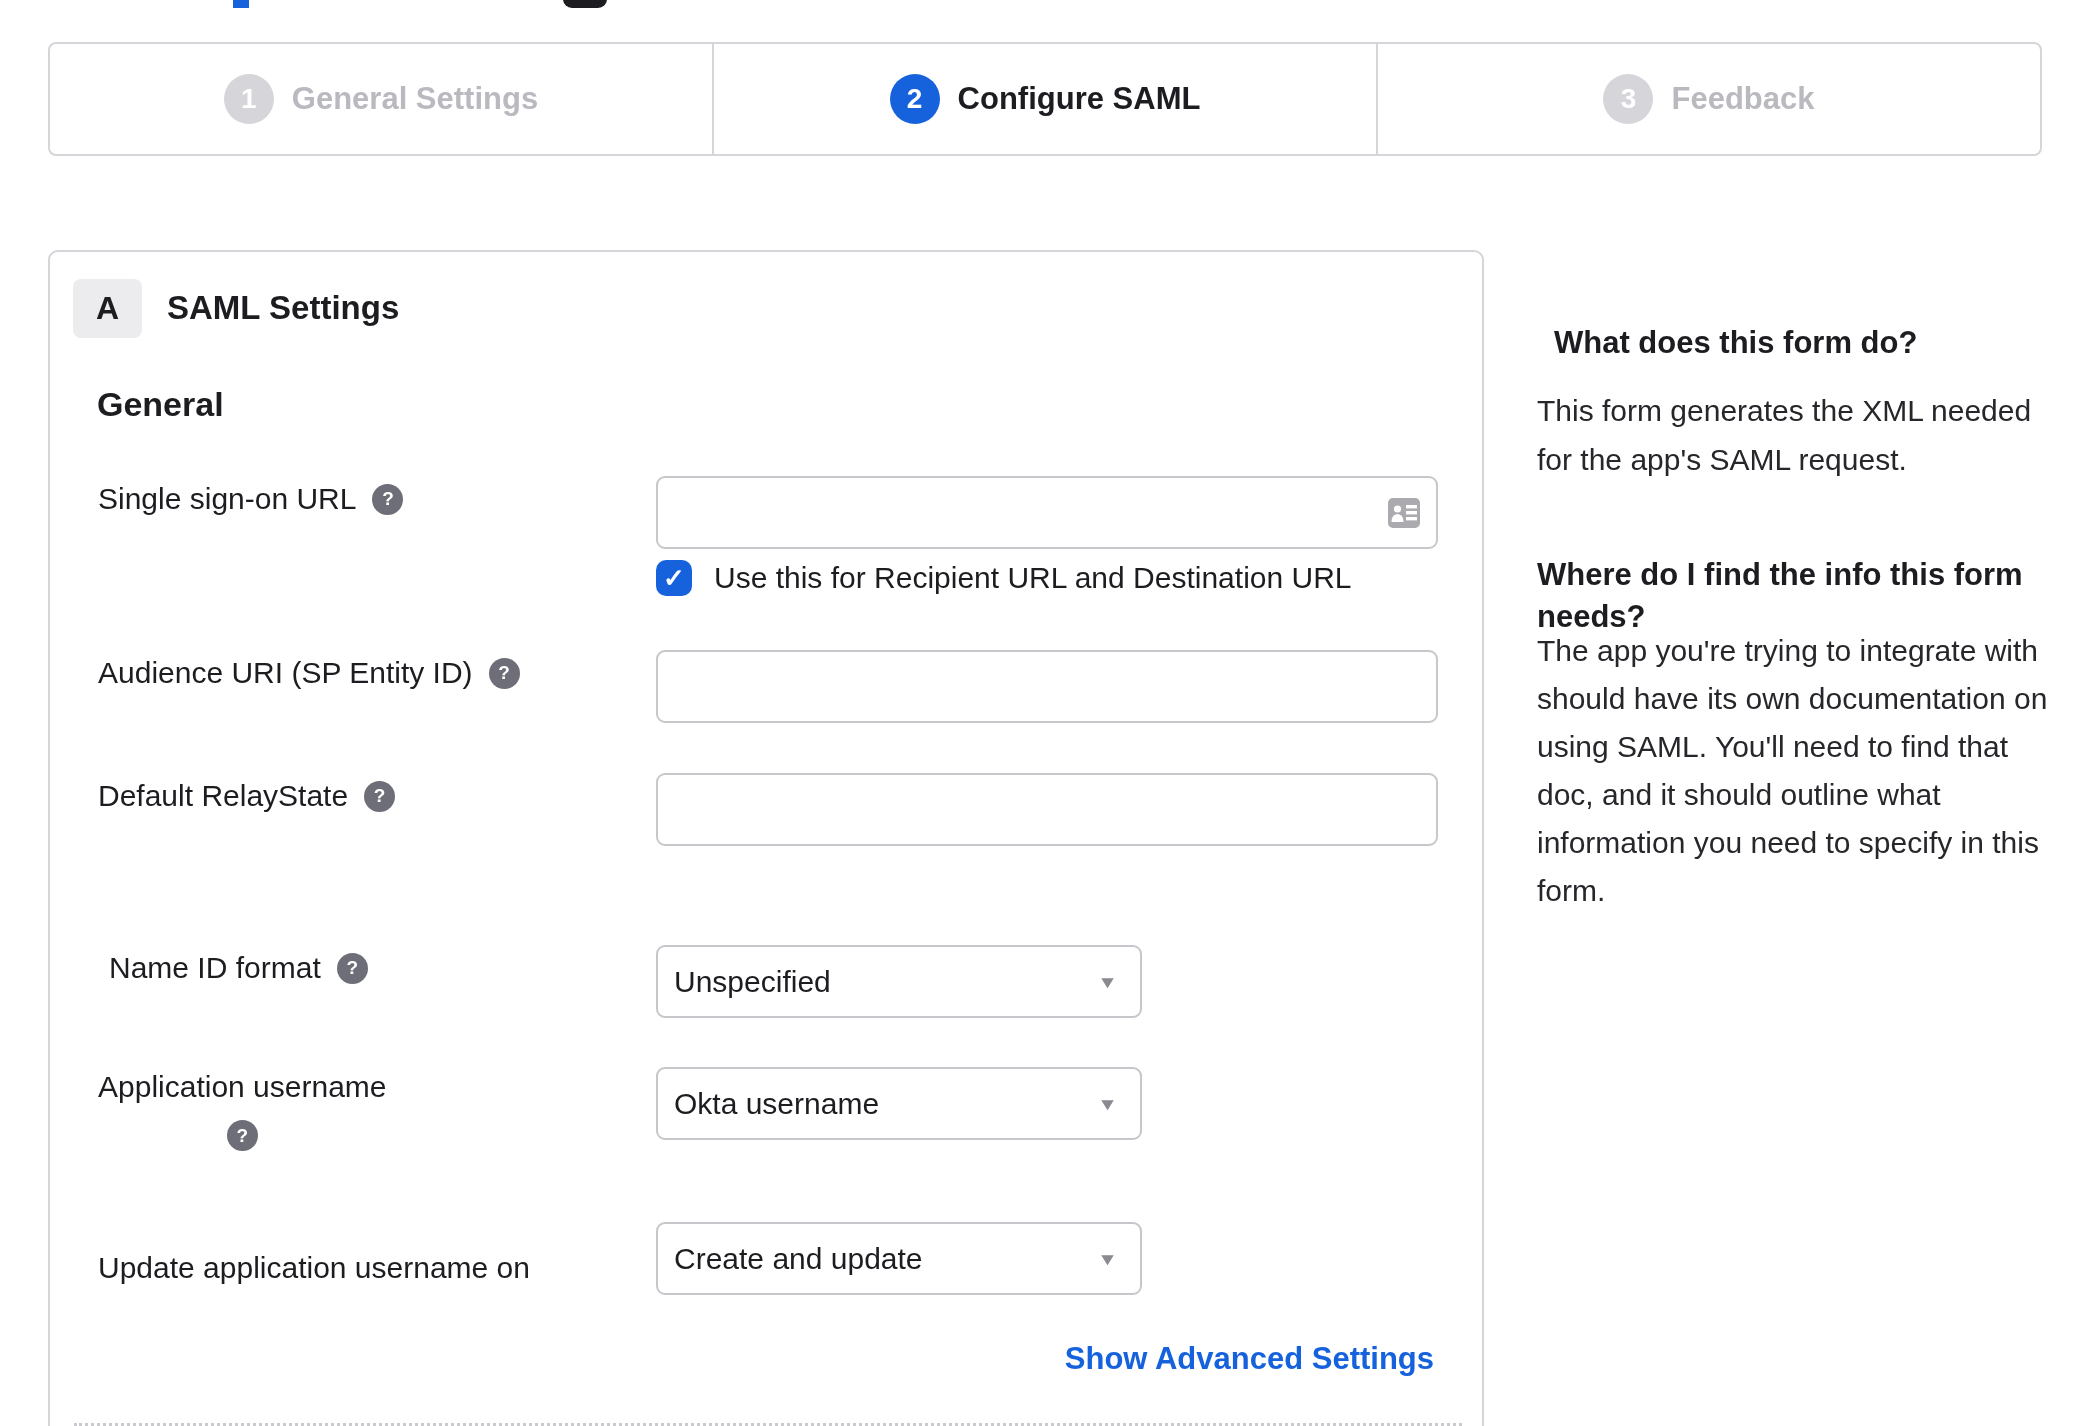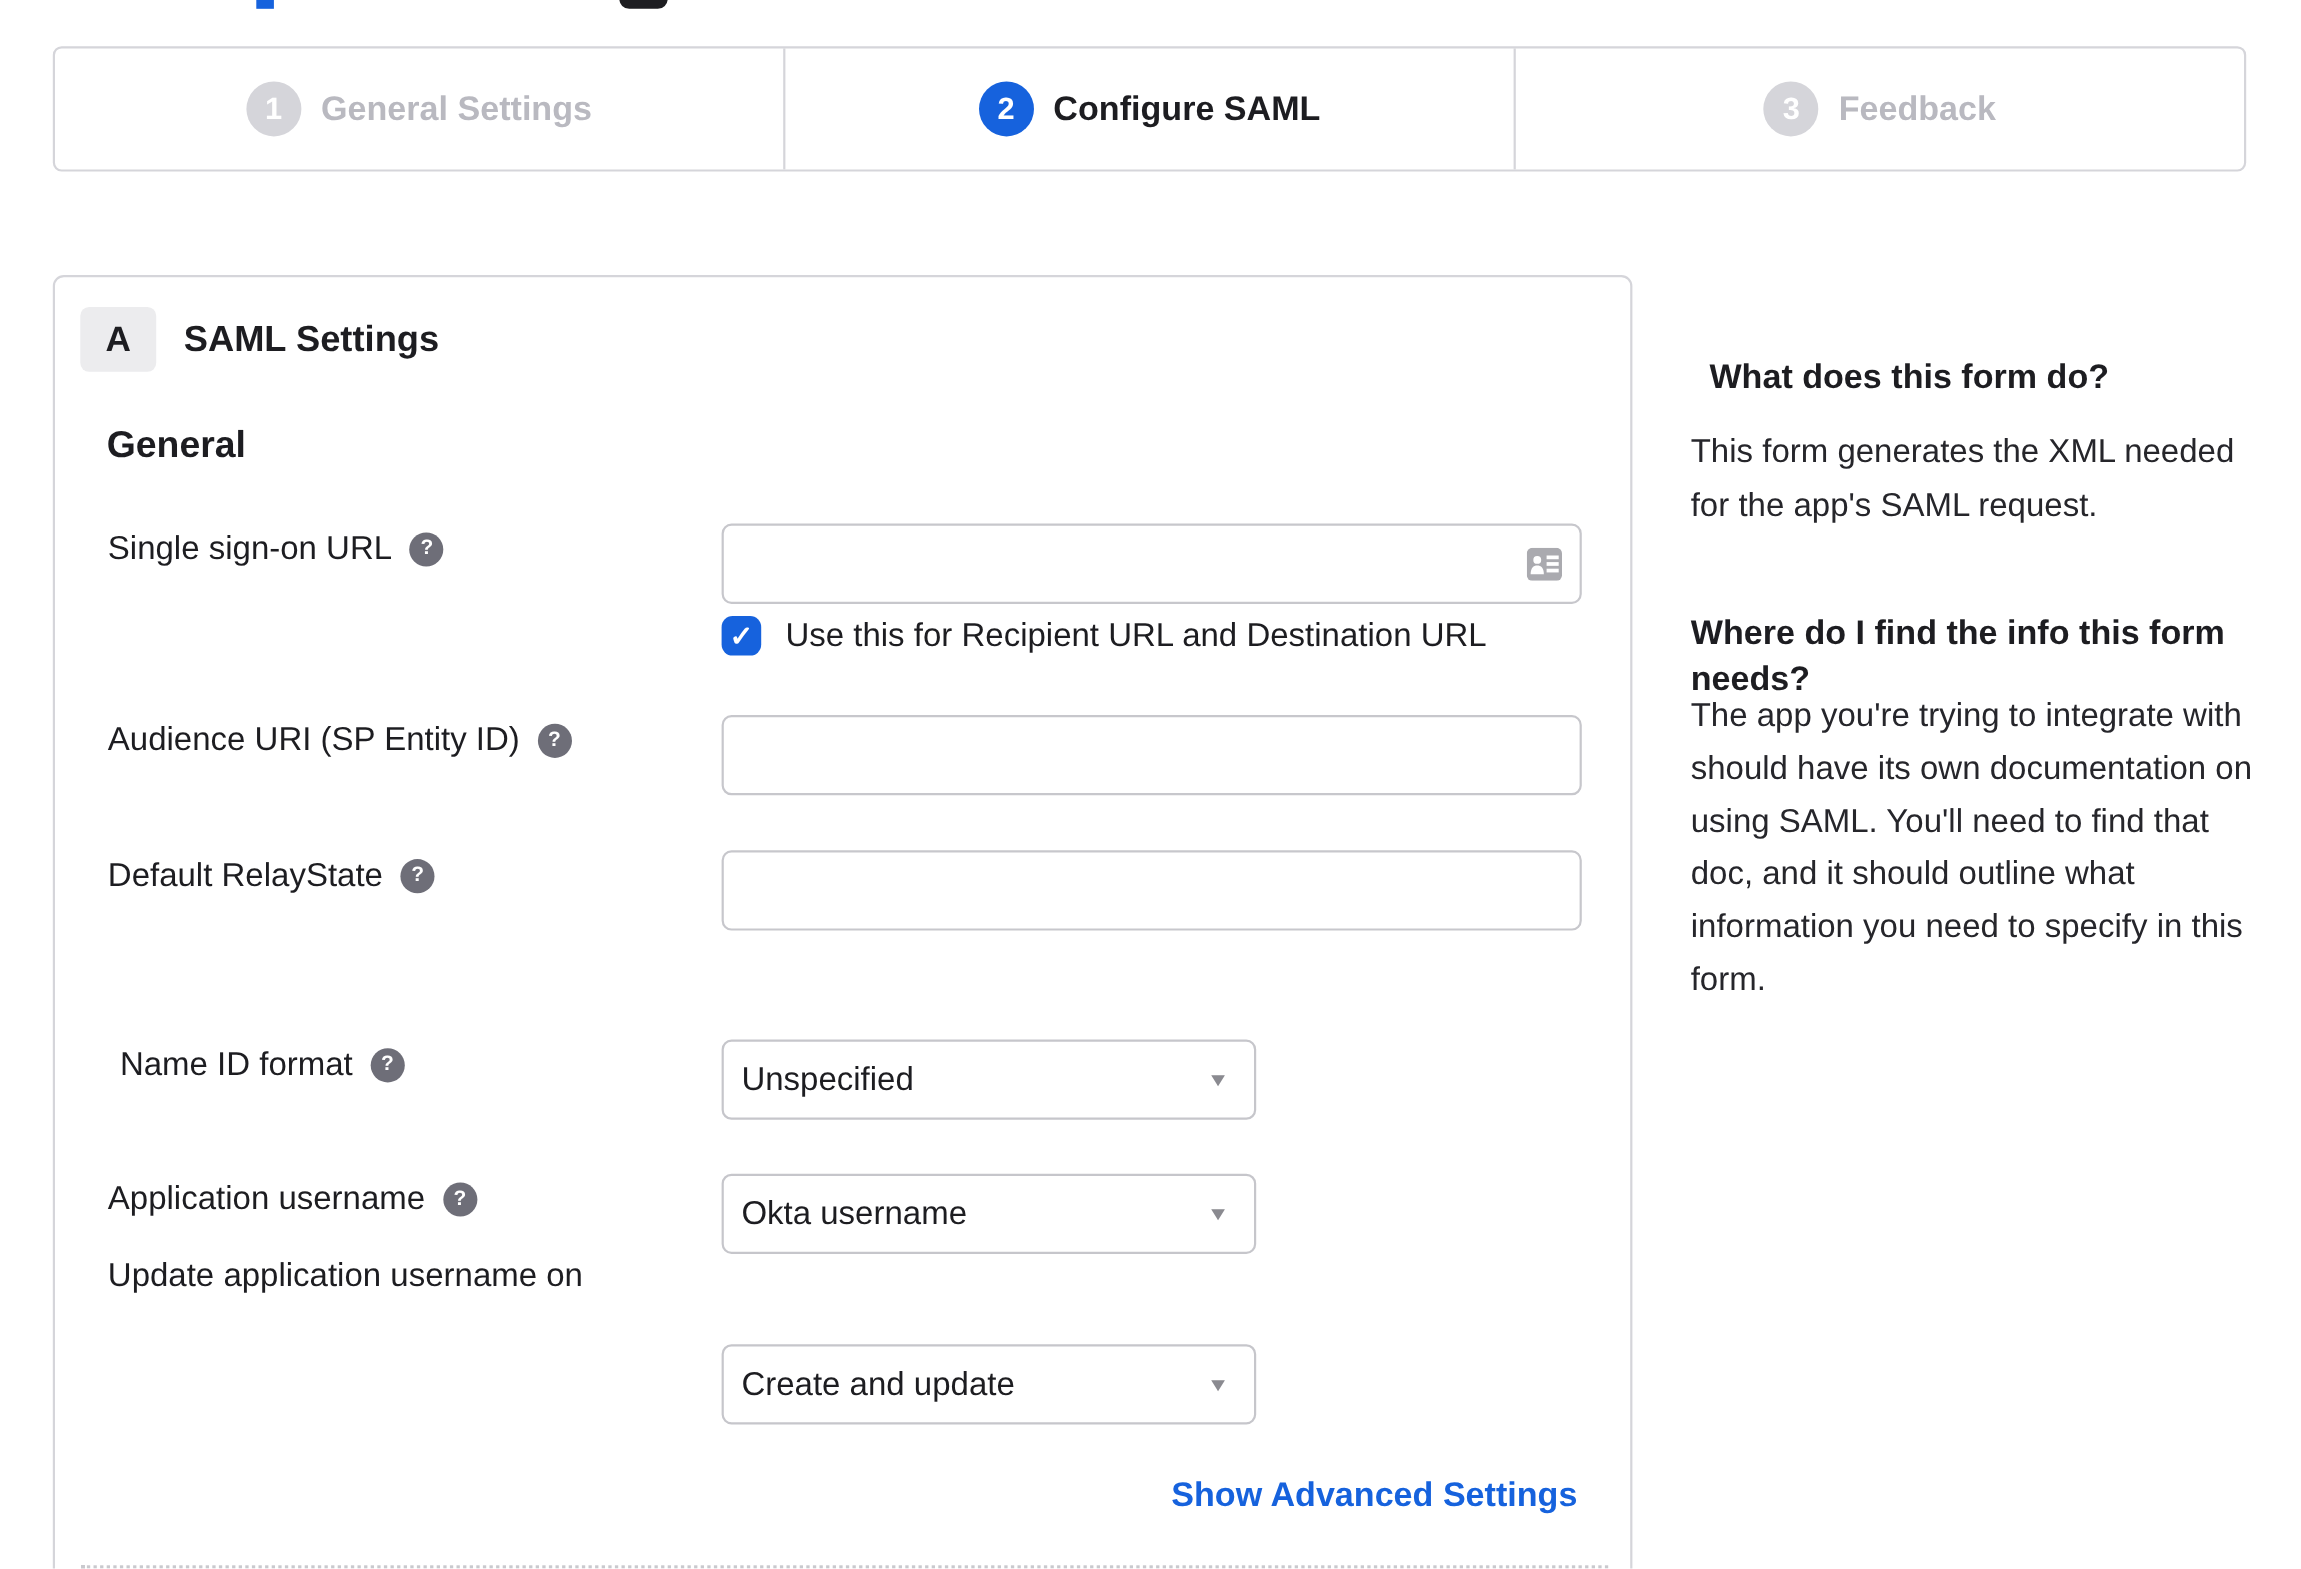--- a/index.html
+++ b/index.html
@@ -158,30 +158,30 @@
 
   <div class="field-label" style="top:696px;margin-left:11px;">
     <span>Name ID format</span>
     <span class="help-icon">?</span>
   </div>
   <div class="select" style="top:693px;">
     <span class="select-value">Unspecified</span>
     <span class="select-caret">▼</span>
   </div>
 
-  <div class="field-label" style="top:818px;">
+  <div class="field-label" style="top:818px;flex-direction:column;">
     <span>Application username</span>
     <span class="help-icon">?</span>
   </div>
   <div class="select" style="top:815px;">
     <span class="select-value">Okta username</span>
     <span class="select-caret">▼</span>
   </div>
 
-  <div class="field-label" style="top:888px;">
+  <div class="field-label" style="top:996px;">
     <span>Update application username on</span>
   </div>
   <div class="select" style="top:970px;">
     <span class="select-value">Create and update</span>
     <span class="select-caret">▼</span>
   </div>
 
   <a class="advanced-link">Show Advanced Settings</a>
   <div class="dotted-divider"></div>
 </div>

